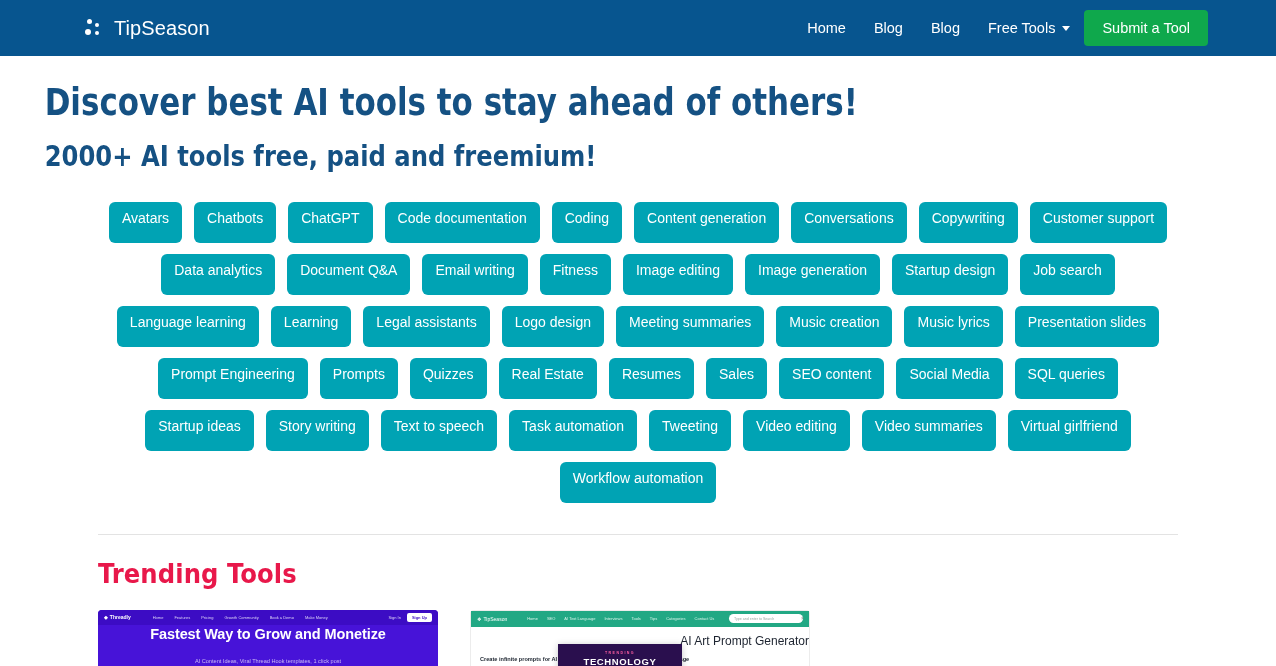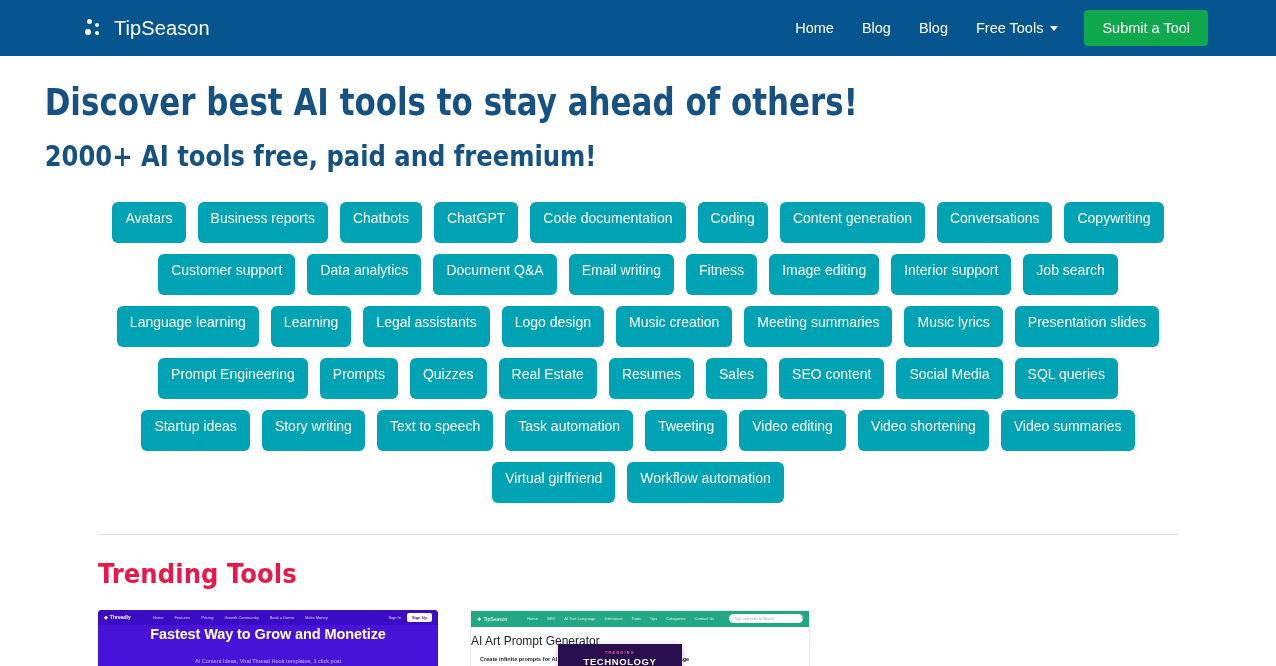--- a/index.html
+++ b/index.html
@@ -74,21 +74,20 @@
     display: inline-block;
   }
   .btn-submit {
     background: #14a84a;
     background: #0fa84c;
     color: #ffffff;
     font-size: 14.5px;
     border: none;
     border-radius: 4px;
     padding: 10px 18px;
-    margin-left: 12px;
     cursor: pointer;
     white-space: nowrap;
     font-family: inherit;
   }
 
   
   .hero { padding-top: 24px; }
   .hero h1 {
     margin: 0;
     font-size: 37px;
@@ -212,21 +211,21 @@
   .aa-logo { color: #fff; font-size: 5px; display: flex; align-items: center; gap: 2px; }
   .aa-links { display: flex; gap: 9px; margin-left: 20px; }
   .aa-links span { color: #d9f2ea; font-size: 4px; white-space: nowrap; }
   .aa-search {
     margin-left: auto; width: 74px; height: 9px;
     background: #ffffff; border-radius: 5px;
     color: #9aa7a3; font-size: 3.6px;
     display: flex; align-items: center; padding-left: 5px;
   }
   .aa-title {
-    text-align: left; color: #1d2430;
+    text-align: right; color: #1d2430;
     font-size: 12px; margin-top: 7px; font-weight: 400;
   }
   .aa-desc {
     color: #222a35; font-size: 5.6px; font-weight: 700;
     margin: 8px 0 0 9px;
   }
   .aa-label { color: #4a5562; font-size: 4px; margin: 9px 0 2px 9px; }
   .aa-textarea {
     margin: 0 9px; height: 26px; border: 1px solid #8fd3f4;
     border-radius: 3px; color: #9fb0bd; font-size: 4px;
@@ -291,60 +290,59 @@
   </div>
 </div>
 
 <div class="hero">
   <h1>Discover best AI tools to stay ahead of others!</h1>
   <h2>2000+ AI tools free, paid and freemium!</h2>
 </div>
 
 <div class="tags" id="tags-container">
     <a class="tag" href="#">Avatars</a>
-    <a class="tag" href="#">Business reports</a>
     <a class="tag" href="#">Chatbots</a>
     <a class="tag" href="#">ChatGPT</a>
     <a class="tag" href="#">Code documentation</a>
     <a class="tag" href="#">Coding</a>
     <a class="tag" href="#">Content generation</a>
     <a class="tag" href="#">Conversations</a>
     <a class="tag" href="#">Copywriting</a>
     <a class="tag" href="#">Customer support</a>
     <a class="tag" href="#">Data analytics</a>
     <a class="tag" href="#">Document Q&amp;A</a>
     <a class="tag" href="#">Email writing</a>
     <a class="tag" href="#">Fitness</a>
     <a class="tag" href="#">Image editing</a>
-    <a class="tag" href="#">Interior support</a>
+    <a class="tag" href="#">Image generation</a>
+    <a class="tag" href="#">Startup design</a>
     <a class="tag" href="#">Job search</a>
     <a class="tag" href="#">Language learning</a>
     <a class="tag" href="#">Learning</a>
     <a class="tag" href="#">Legal assistants</a>
     <a class="tag" href="#">Logo design</a>
+    <a class="tag" href="#">Meeting summaries</a>
     <a class="tag" href="#">Music creation</a>
-    <a class="tag" href="#">Meeting summaries</a>
     <a class="tag" href="#">Music lyrics</a>
     <a class="tag" href="#">Presentation slides</a>
     <a class="tag" href="#">Prompt Engineering</a>
     <a class="tag" href="#">Prompts</a>
     <a class="tag" href="#">Quizzes</a>
     <a class="tag" href="#">Real Estate</a>
     <a class="tag" href="#">Resumes</a>
     <a class="tag" href="#">Sales</a>
     <a class="tag" href="#">SEO content</a>
     <a class="tag" href="#">Social Media</a>
     <a class="tag" href="#">SQL queries</a>
     <a class="tag" href="#">Startup ideas</a>
     <a class="tag" href="#">Story writing</a>
     <a class="tag" href="#">Text to speech</a>
     <a class="tag" href="#">Task automation</a>
     <a class="tag" href="#">Tweeting</a>
     <a class="tag" href="#">Video editing</a>
-    <a class="tag" href="#">Video shortening</a>
     <a class="tag" href="#">Video summaries</a>
     <a class="tag" href="#">Virtual girlfriend</a>
     <a class="tag" href="#">Workflow automation</a>
   </div>
 
 <div class="container">
   <hr class="divider">
   <div class="section-title">Trending Tools</div>
 
   <div class="cards">

